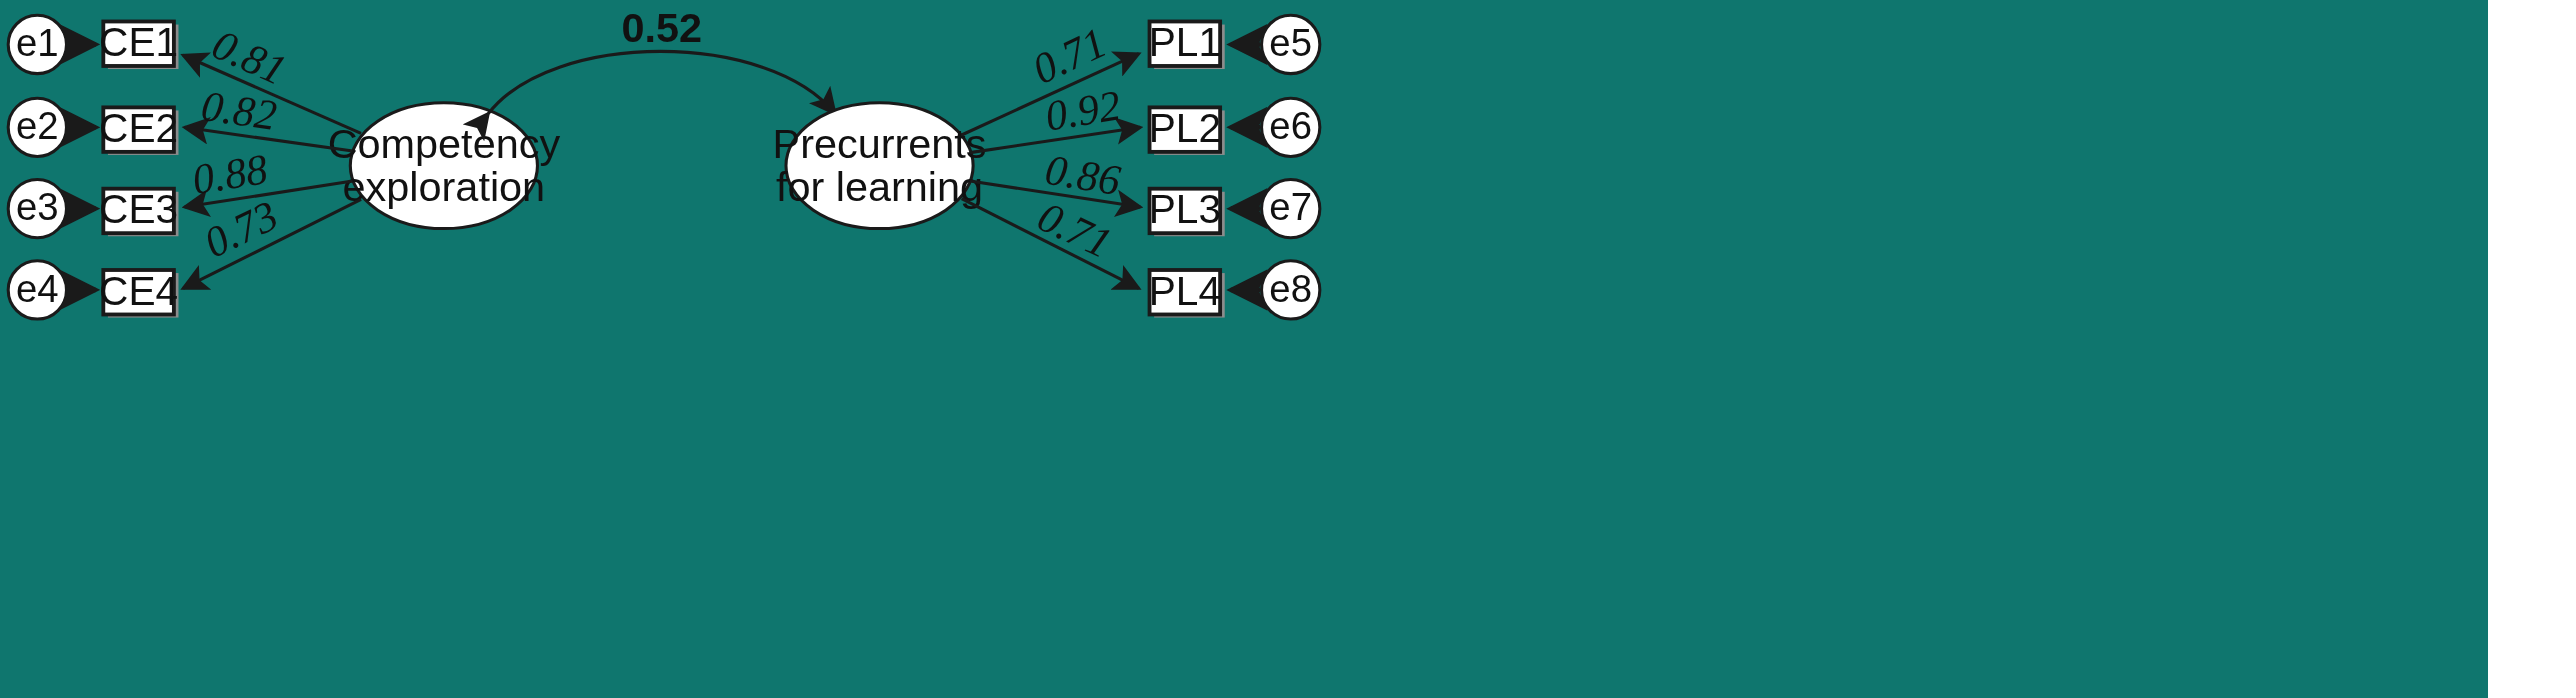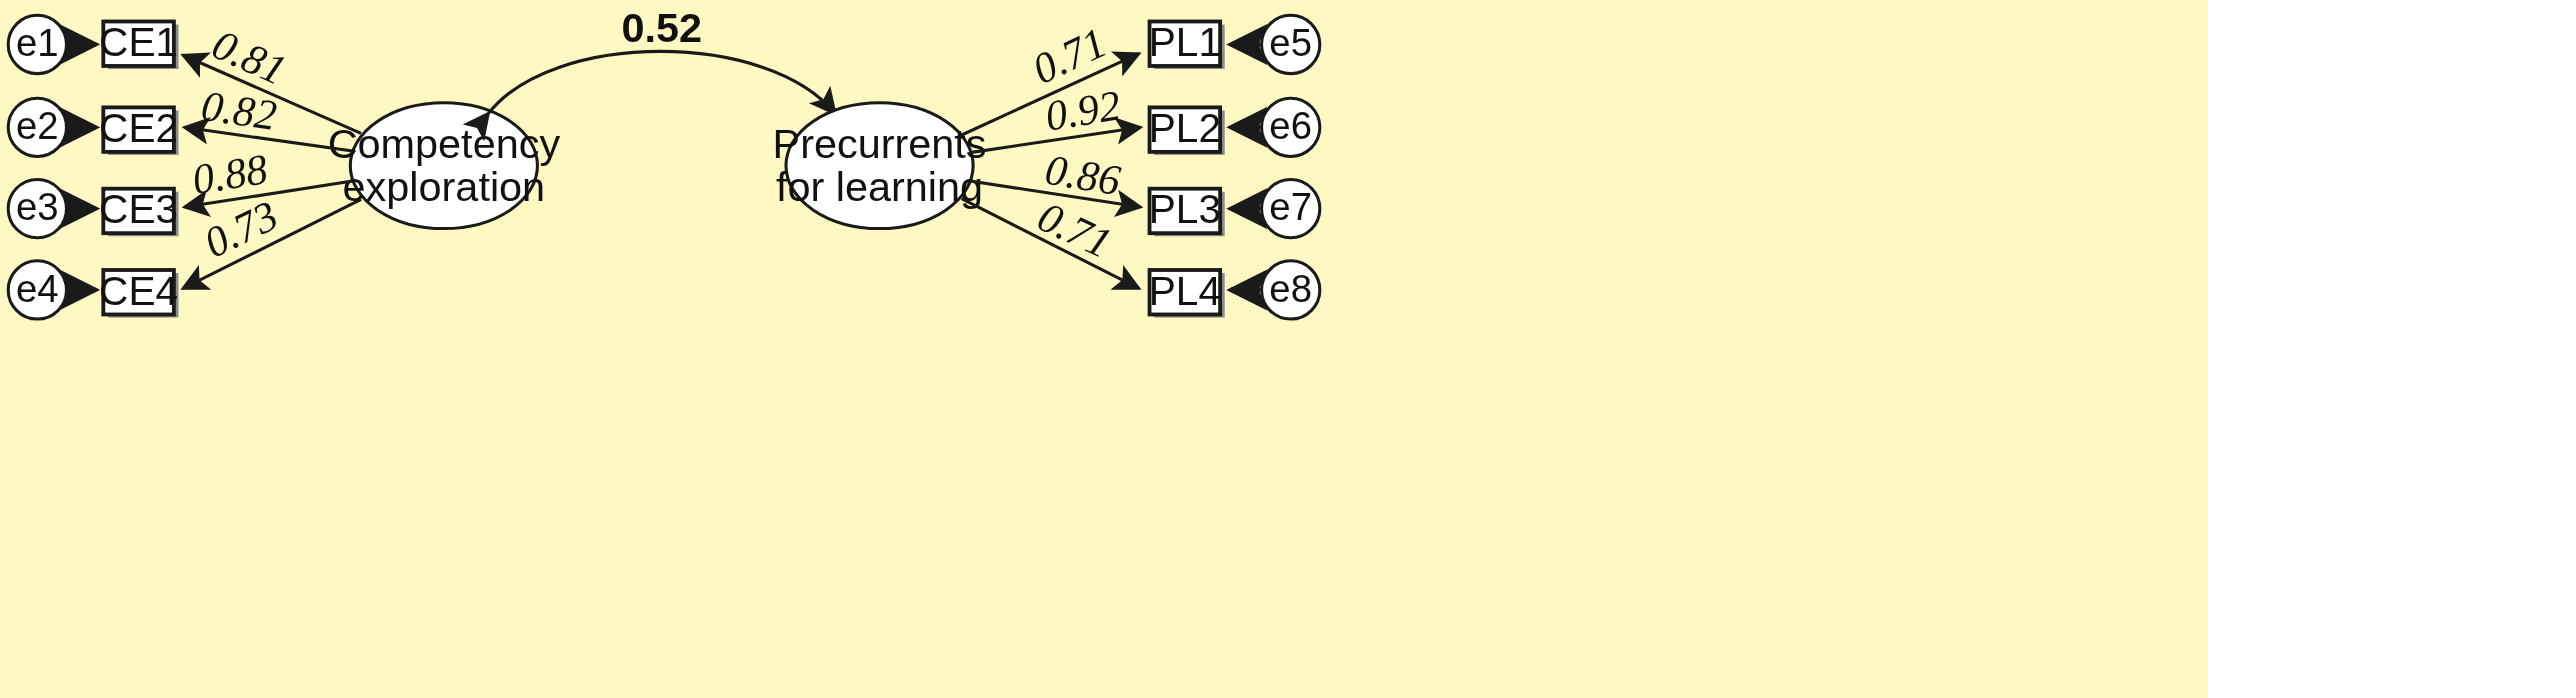--- a/index.html
+++ b/index.html
@@ -5,23 +5,23 @@
   html, body {
     margin: 0;
     padding: 0;
     background: #ffffff;
   }
   body {
     font-family: "Liberation Sans", sans-serif;
   }
   #canvas {
     position: relative;
-    width: 2208px;
+    width: 2488px;
     height: 698px;
-    background: #fef9c3;
+    background: #0f766e;
     overflow: hidden;
   }
   svg#sem {
     display: block;
     width: 2576px;
     height: 698px;
   }
   .node-shape {
     fill: #ffffff;
     stroke: #1a1a1a;

